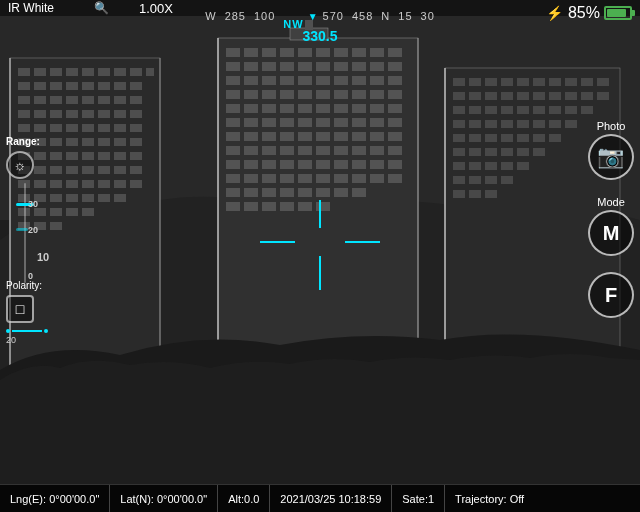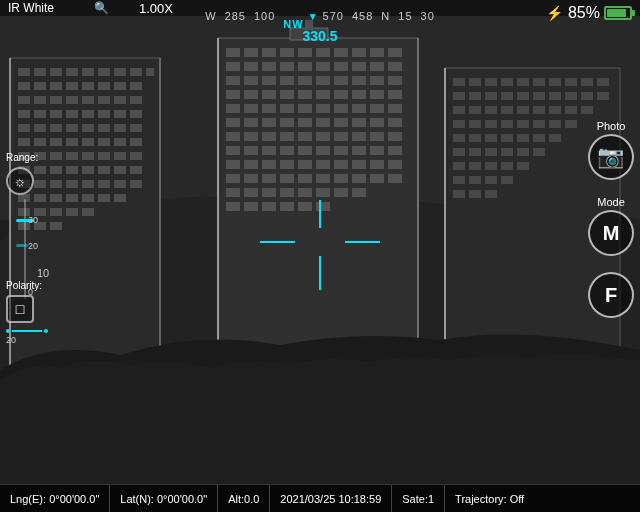--- a/index.html
+++ b/index.html
@@ -640,21 +640,21 @@
 </div>
 
 <div id="battery-container">
   <span id="signal-icon">⚡</span>
   <span id="battery-percent">85%</span>
   <div id="battery-icon">
     <div id="battery-fill"></div>
   </div>
 </div>
 
-<div id="range-control" style="position:absolute;top:152px;left:6px;z-index:100;">
+<div id="range-control" style="position:absolute;top:136px;left:6px;z-index:100;font-weight:bold;">
   <span class="ctrl-label">Range:</span>
   <div class="dial-icon">☼</div>
   <div style="position:relative;height:100px;width:40px;margin-top:4px;">
     <div style="position:absolute;left:18px;top:0;bottom:0;width:2px;background:rgba(255,255,255,0.3);border-radius:1px;"></div>
     <div style="position:absolute;left:10px;top:20px;width:18px;height:3px;background:#00e5ff;border-radius:2px;"></div>
     <span style="position:absolute;left:22px;top:16px;color:#ccc;font-size:9px;">30</span>
     <div style="position:absolute;left:10px;top:45px;width:12px;height:3px;background:rgba(0,229,255,0.5);border-radius:2px;"></div>
     <span style="position:absolute;left:22px;top:42px;color:#ccc;font-size:9px;">20</span>
     <span style="position:absolute;left:22px;top:68px;color:#ccc;font-size:11px;margin-left:9px;">10</span>
     <span style="position:absolute;left:22px;top:88px;color:#ccc;font-size:9px;">0</span>

